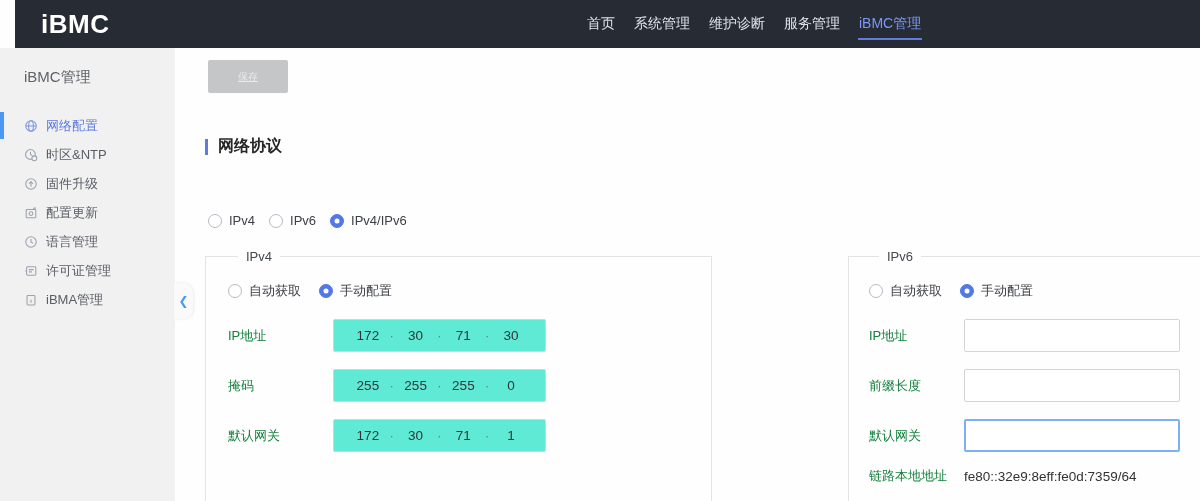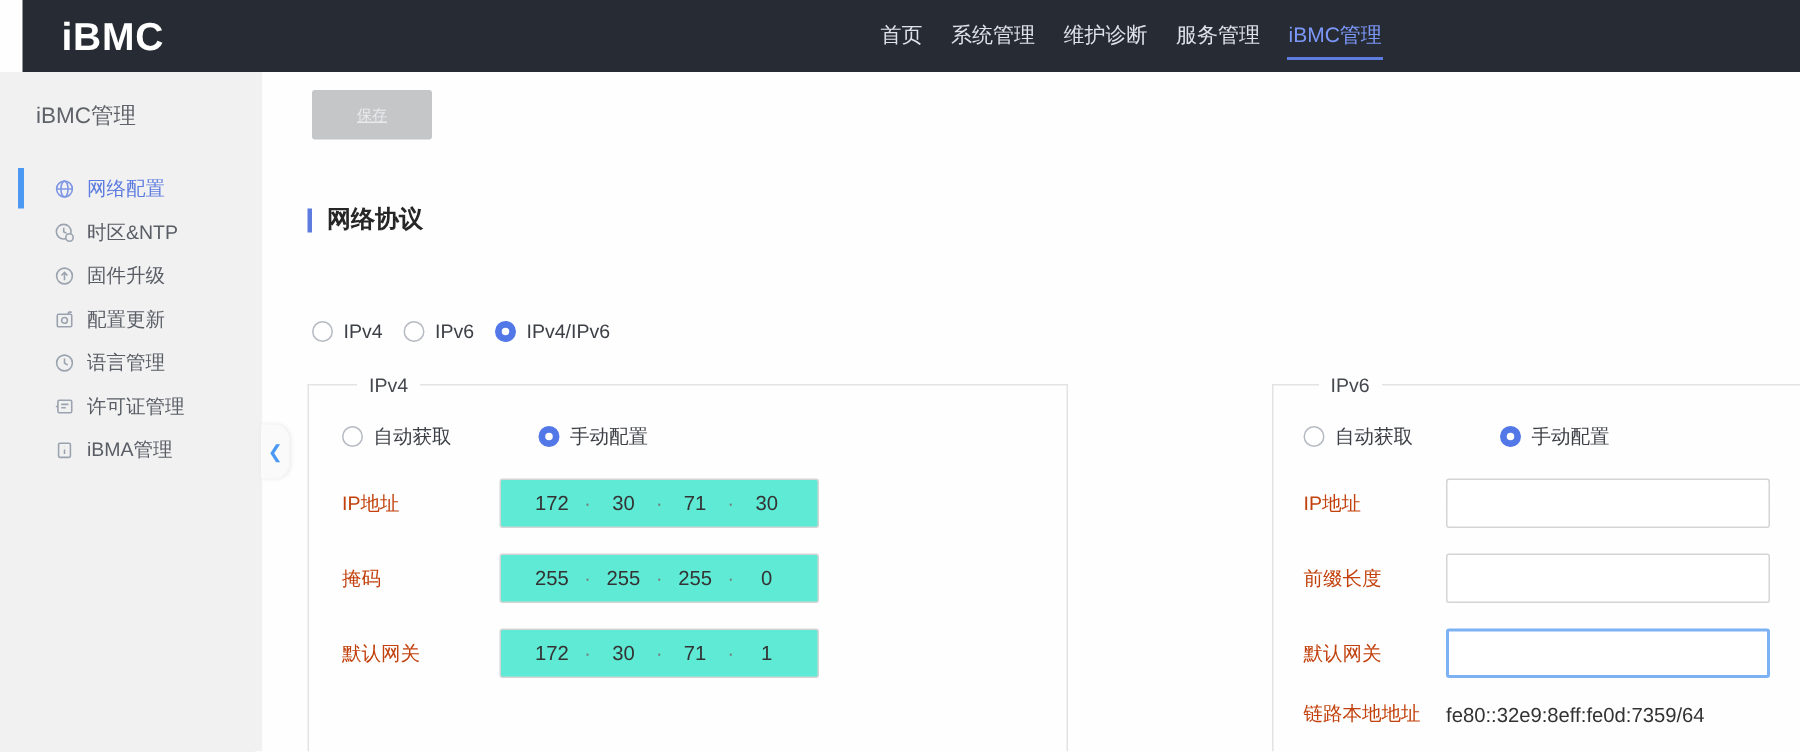--- a/index.html
+++ b/index.html
@@ -11,21 +11,21 @@
   .logo { margin-left:26px; font-size:26px; font-weight:bold; color:#fff; letter-spacing:.5px; }
   .nav { position:absolute; left:570px; top:0; height:48px; display:flex; align-items:center; gap:15px; }
   .nav-item { height:48px; display:flex; align-items:center; padding:0 2px; font-size:14px; color:#dfe2e8; cursor:pointer; position:relative; white-space:nowrap; }
   .nav-item.active { color:#7b97f8; }
   .nav-item.active::after { content:""; position:absolute; left:1px; right:1px; bottom:8px; height:2px; background:#5e7ce0; }
 
   
   .layout { display:flex; height:453px; position:relative; }
   .sidebar { width:175px; background:#f1f1f1; height:100%; position:relative; flex:none; }
   .sidebar-title { padding:20px 0 0 24px; font-size:15px; color:#5f6369; }
-  .menu { margin-top:24px;padding-left:12px; }
+  .menu { margin-top:24px; }
   .menu-item { height:29px; display:flex; align-items:center; padding-left:24px; font-size:13px; color:#595d65; cursor:pointer; position:relative; }
   .menu-item .mi { width:14px; height:14px; margin-right:8px; color:#9aa3af; display:flex; align-items:center; justify-content:center; }
   .menu-item.active { color:#5e7ce0; }
   .menu-item.active .mi { color:#7f96e4; }
   .menu-item.active::before { content:""; position:absolute; left:0; top:1px; width:4px; height:27px; background:#4b99f3; }
   .collapse-tab { position:absolute; left:174px; top:235px; width:19px; height:36px; background:#fafafa; border-radius:0 10px 10px 0; box-shadow:1px 0 3px rgba(0,0,0,.08); display:flex; align-items:center; justify-content:center; color:#4b99f3; font-size:12px; cursor:pointer; z-index:5; }
 
   
   .content { flex:1; position:relative; background:#fefefe; overflow:hidden; }
   .save-btn { position:absolute; left:33px; top:12px; width:80px; height:33px; background:#c4c6c8; color:#e9eaec; font-size:10px; border:none; border-radius:2px; cursor:not-allowed; font-family:inherit;text-decoration:underline; }
@@ -42,27 +42,27 @@
 
   .proto-row { position:absolute; left:33px; top:165px; display:flex; }
   .proto-row .radio-opt { margin-right:14px; }
 
   .fieldsets { position:absolute; left:30px; top:201px; display:flex; }
   fieldset { border:1px solid #e3e3e3; border-bottom:none; padding:0 0 0 22px; height:560px; }
   fieldset legend { font-size:13px; color:#45484e; padding:0 8px; margin-left:10px; }
   .fs-ipv4 { width:507px; margin-right:136px; flex:none; }
   .fs-ipv6 { width:660px; padding-left:20px; flex:none; }
 
-  .mode-row { margin-top:18px; display:flex;gap:40px; }
+  .mode-row { margin-top:18px; display:flex; }
   .mode-row .radio-opt { margin-right:18px; }
 
   .frow { display:flex; align-items:center; margin-top:17px; }
   .frow.first { margin-top:19px; }
   .frow.static { margin-top:13px; height:22px; }
-  .flabel { font-size:13px; color:#c2410c; flex:none; }
+  .flabel { font-size:13px; color:#15803d; flex:none; }
   .fs-ipv4 .flabel { width:105px; }
   .fs-ipv6 .flabel { width:95px; }
   .fvalue { font-size:13.5px; color:#333; }
 
   .ip-input { width:213px; height:33px; border:1px solid #d4d4d4; border-radius:2px; background:#5eead4; display:flex; align-items:center; padding:0 14px; cursor:text; }
   .ip-input .octet { flex:1; text-align:center; font-size:13.5px; color:#333; }
   .ip-input .dot { width:8px; text-align:center; color:#777; font-size:13px; }
 
   .txt-input { width:216px; height:33px; border:1px solid #d4d4d4; border-radius:2px; background:#fff; font-size:13.5px; color:#333; padding:0 10px; font-family:inherit; outline:none; }
   .txt-input.focused { border:2px solid #7cb2f4; }

